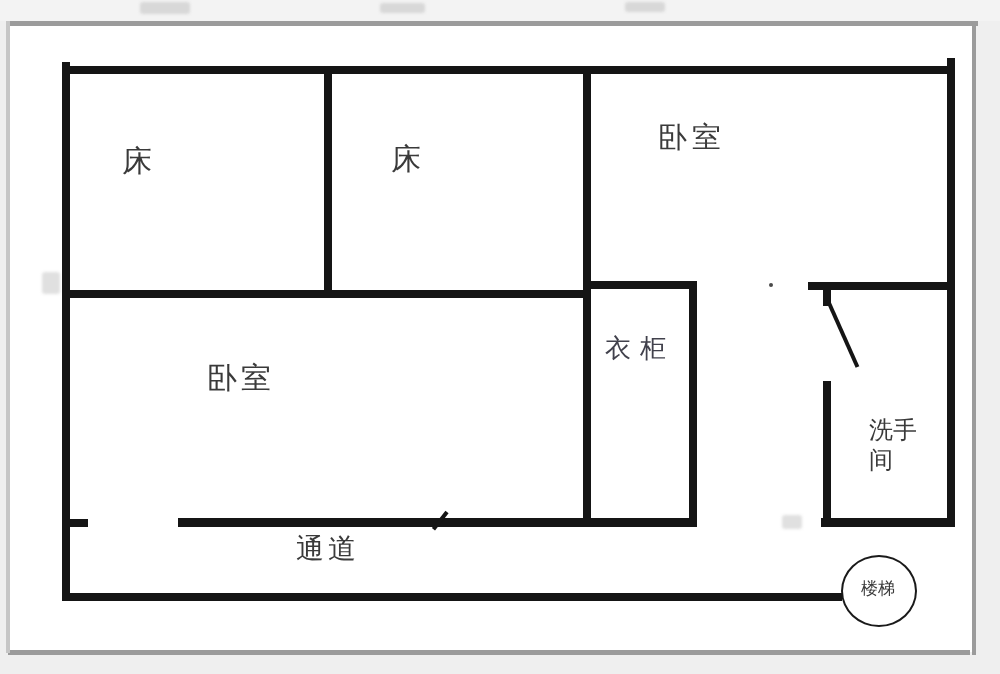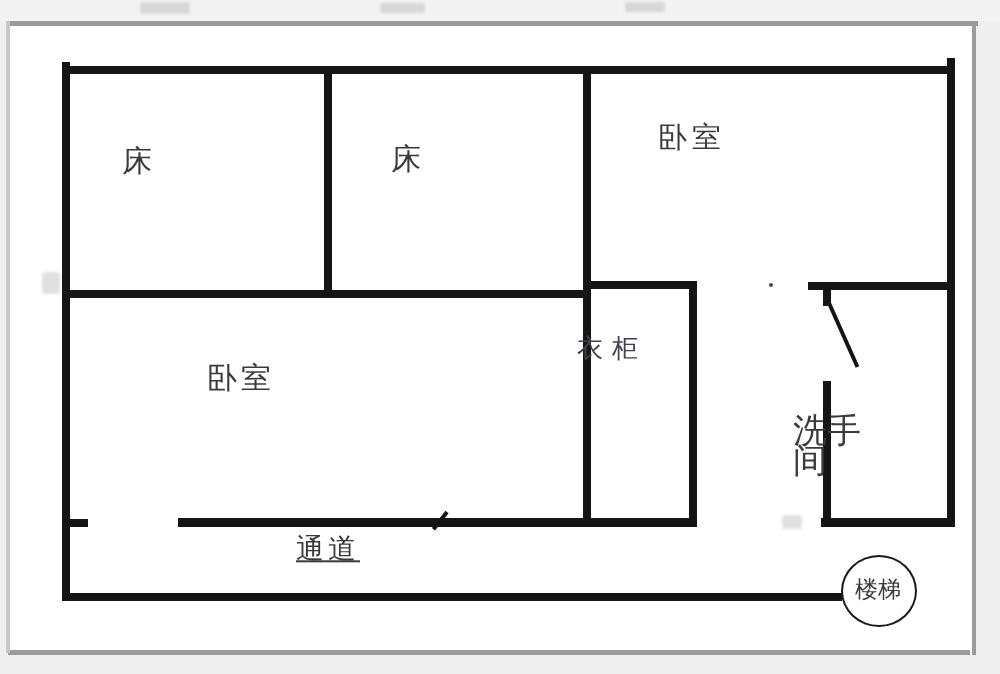--- a/index.html
+++ b/index.html
@@ -66,23 +66,23 @@
   <div class="thin" style="left:827px;top:303px;width:4px;height:70px;transform:rotate(-24deg);transform-origin:top center;"></div>
 
   <div class="thin" style="left:445px;top:512px;width:4px;height:22px;transform:rotate(38deg);transform-origin:top center;"></div>
 
   <div class="stairs-circle"></div>
 
   <div class="label" style="left:137px;top:161px;">床</div>
   <div class="label" style="left:406px;top:159px;">床</div>
   <div class="label" style="left:692px;top:137px;font-size:29px;letter-spacing:5px;">卧室</div>
   <div class="label" style="left:241px;top:378px;font-size:30px;letter-spacing:4px;">卧室</div>
-  <div class="label" style="left:612px;top:349px;font-size:26px;letter-spacing:9px;color:#41414c;">衣柜</div>
+  <div class="label" style="left:640px;top:349px;font-size:26px;letter-spacing:9px;color:#41414c;">衣柜</div>
 
-  <div style="position:absolute;left:793px;top:415px;color:var(--text,#3a3a3a);font-size:34px;line-height:30px;">
+  <div style="position:absolute;left:869px;top:415px;color:var(--text,#3a3a3a);font-size:24px;line-height:30px;">
     <div>洗手</div>
     <div>间</div>
   </div>
 
-  <div class="label" style="left:328px;top:549px;font-size:28px;letter-spacing:4px;text-decoration:underline;">通道</div>
-  <div class="label" style="left:878px;top:589px;font-size:23px;z-index:6;">楼梯</div>
+  <div class="label" style="left:328px;top:549px;font-size:28px;letter-spacing:4px;">通道</div>
+  <div class="label" style="left:878px;top:589px;font-size:17px;z-index:6;">楼梯</div>
 
 </div>
 
 </body></html>

